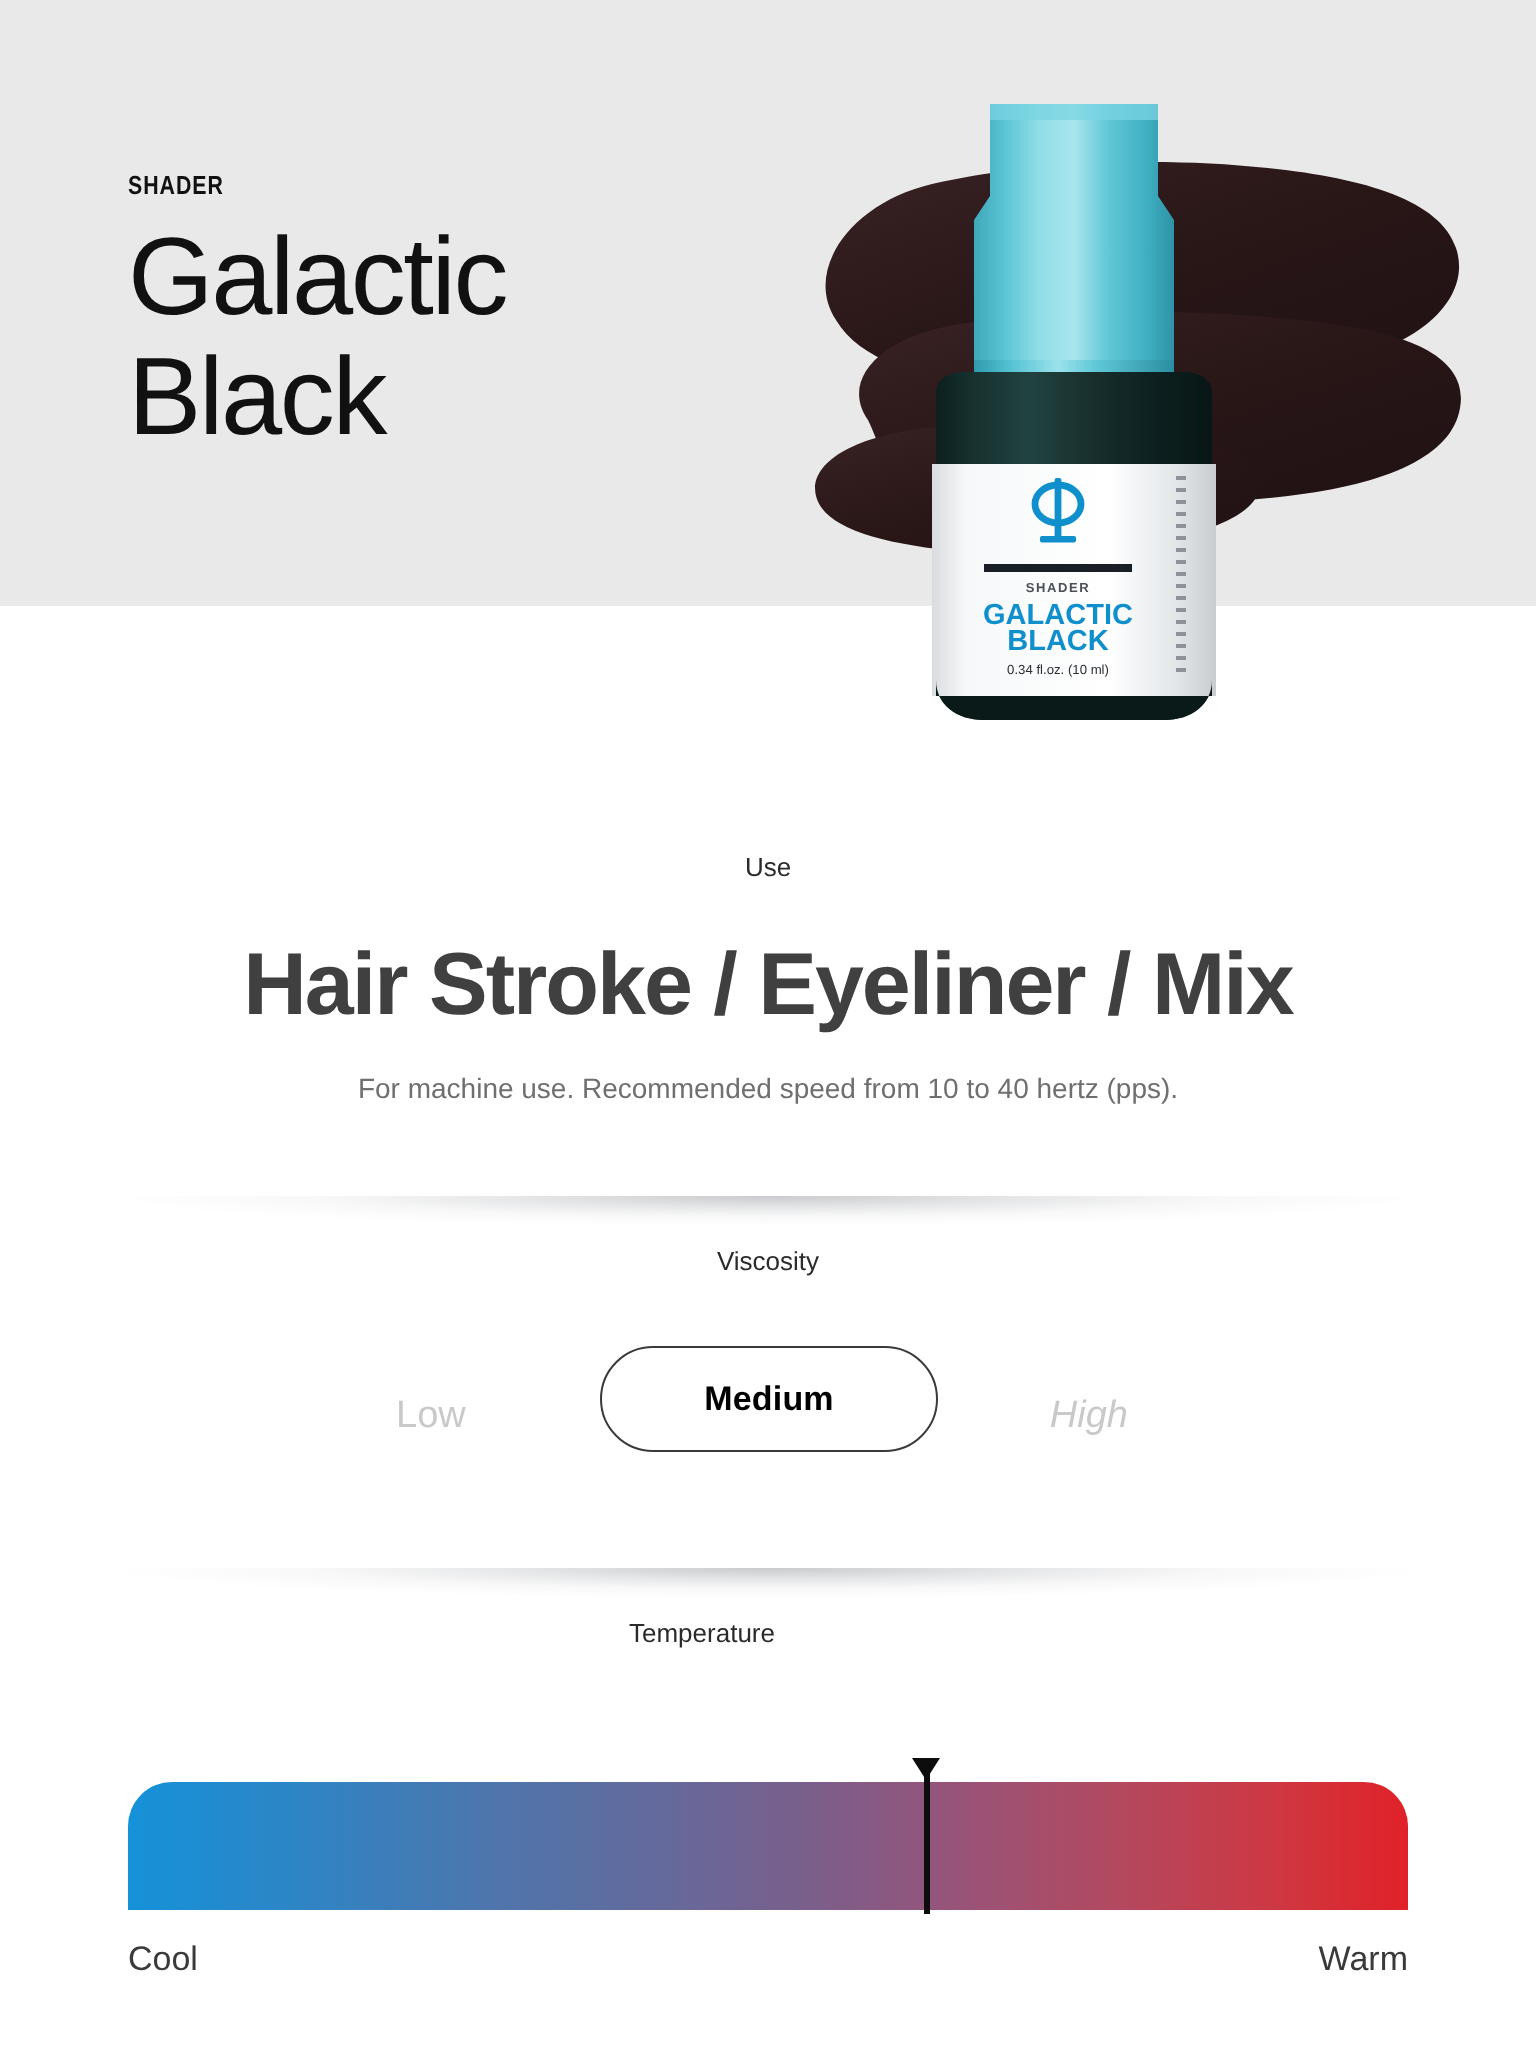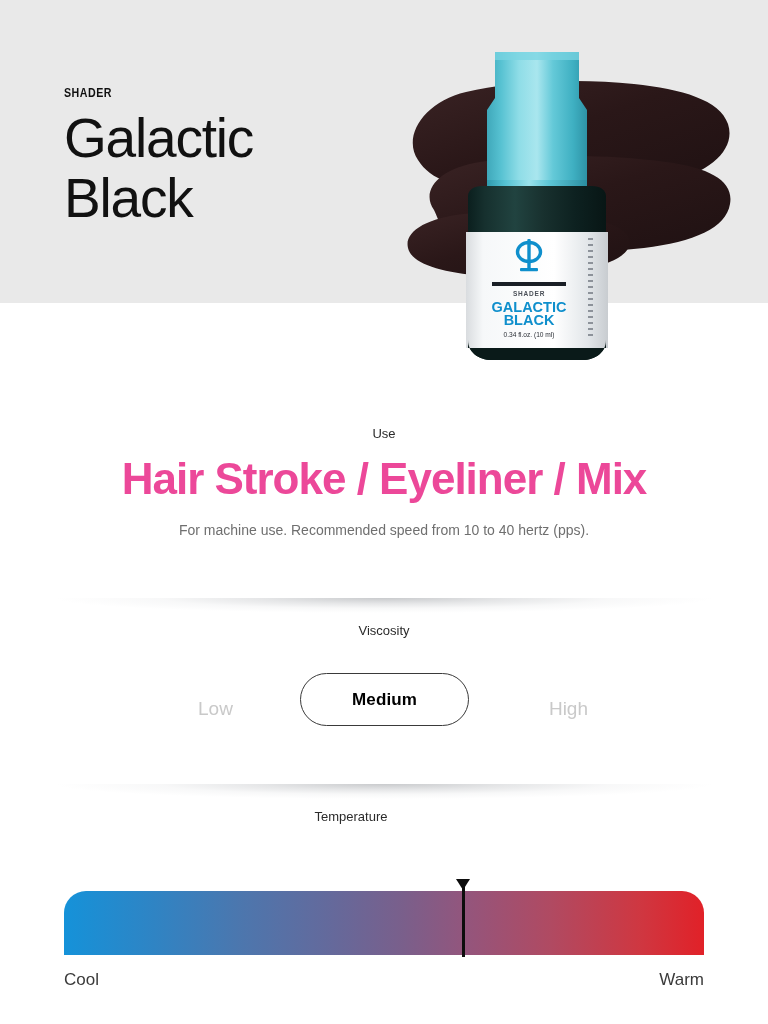--- a/index.html
+++ b/index.html
@@ -33,22 +33,22 @@
   .art{ position:absolute; left:382px; top:40px; width:360px; height:330px; }
   .art svg{ display:block; }
 
   
   .use-sec{ position:absolute; left:0; top:385px; width:768px; text-align:center; }
   .sec-label{
     font-size:13px; font-weight:400; color:#2b2b2b; line-height:1;
   }
   .use-sec .sec-label{ margin-top:42px; }
   .use-head{
-    margin-top:16px;
-    font-size:44px; font-weight:700; color:#ec4899;
+    margin-top:30px;
+    font-size:44px; font-weight:700; color:#404040;
     letter-spacing:-1px; line-height:1.05;
   }
   .use-sub{
     margin-top:19px;
     font-size:14px; font-weight:400; color:#6f6f6f; line-height:1.3;
   }
 
   
   .divider{
     position:absolute; left:50%; transform:translateX(-50%);
@@ -65,21 +65,21 @@
   .visc-sec{ position:absolute; left:0; top:624px; width:768px; text-align:center; }
   .visc-row{
     position:relative; margin-top:36px;
     height:54px; width:768px;
   }
   .visc-opt{
     position:absolute; top:50%; transform:translateY(-50%);
     font-size:19px; font-weight:400; color:#c9c9c9; line-height:1;margin-top:8px;
   }
   .visc-opt.low{ left:198px; }
-  .visc-opt.high{ right:180px; }
+  .visc-opt.high{ right:204px;font-style:italic; }
   .visc-pill{
     position:absolute; left:300px; top:0;
     width:169px; height:53px; border-radius:27px;
     border:1.3px solid #3a3a3a; background:#fff;
     display:flex; align-items:center; justify-content:center;
     font-size:17px; font-weight:700; color:#000000; letter-spacing:0.1px;
   }
 
   .temp-sec{ position:absolute; left:0; top:810px; width:702px; text-align:center; }
   .temp-bar-wrap{ position:relative; margin-top:40px; height:80px;padding-left:12px; }

